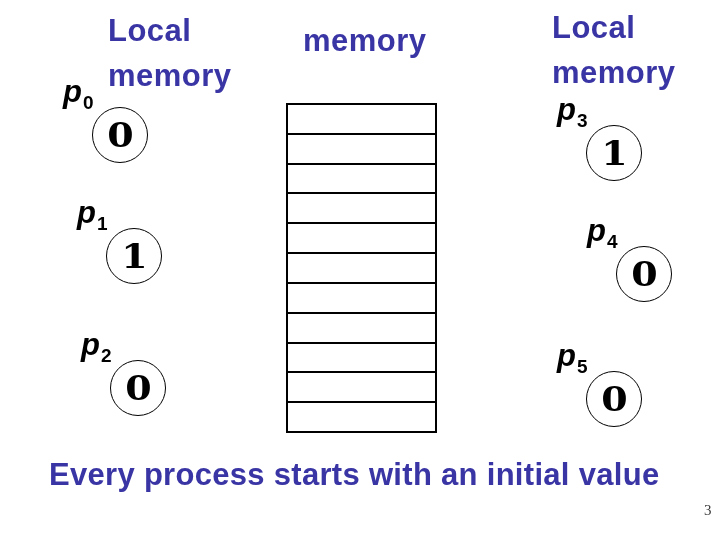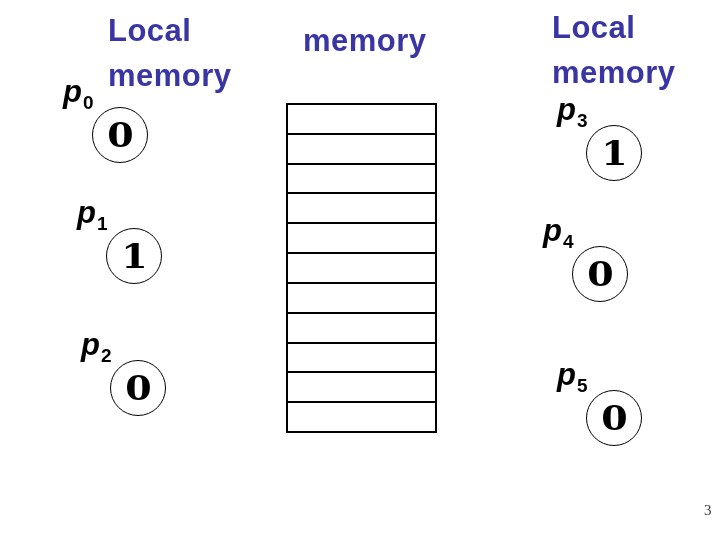--- a/index.html
+++ b/index.html
@@ -29,22 +29,22 @@
   .h-left   { left: 92px;  top: 8px;  }
   .h-center { left: 287px; top: 18px; }
   .h-right  { left: 536px; top: 5px;  }
 
   
   .process { position: absolute; width: 56px; height: 56px; }
   .proc-p0 { left: 76px;  top: 107px; }
   .proc-p1 { left: 90px;  top: 228px; }
   .proc-p2 { left: 94px;  top: 360px; }
   .proc-p3 { left: 570px; top: 125px; text-align: center; }
-  .proc-p4 { left: 556px; top: 246px; }
-  .proc-p5 { left: 570px; top: 390px; }
+  .proc-p4 { left: 600px; top: 246px; }
+  .proc-p5 { left: 570px; top: 371px; }
 
   .plabel {
     position: absolute;
     left: -29px; top: -31px;
     color: #000;
     font-style: italic;
     font-weight: bold;
     font-size: 31px;
     line-height: 31px;
     white-space: nowrap;
@@ -172,17 +172,18 @@
     </div>
   </div>
   <div class="process proc-p5">
     <div class="plabel"><span>p</span><span class="psub">5</span></div>
     <div class="pcircle">
       <span class="pvalue">0</span>
     </div>
   </div>
 
   <div class="caption">
+    <div>Every process starts with an initial value</div>
   </div>
 
   <div class="pagenum">3</div>
 
 </div>
 
 </body></html>

